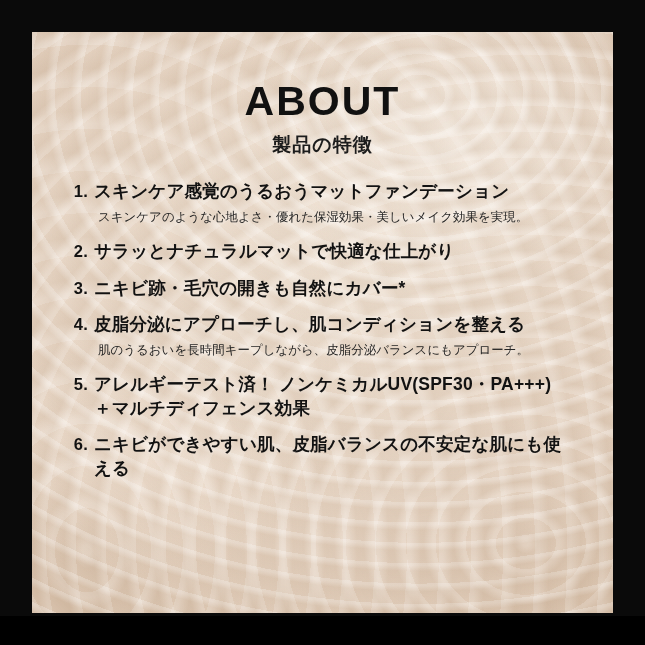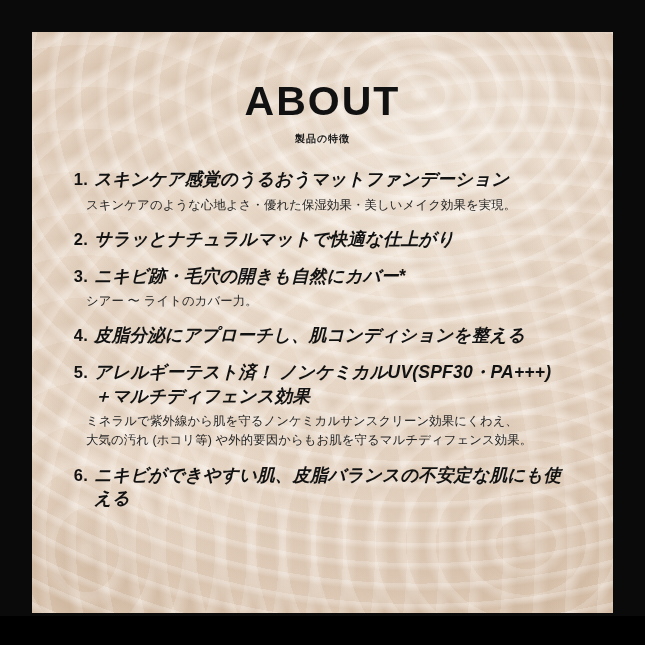--- a/index.html
+++ b/index.html
@@ -75,21 +75,21 @@
     text-align: center;
     font-size: 41px;
     font-weight: bold;
     letter-spacing: 2px;
     line-height: 1.05;
     color: #111;
     margin: 18px 0 0 0;
   }
   .subtitle {
     text-align: center;
-    font-size: 10px;
+    font-size: 19px;
     font-weight: bold;
     letter-spacing: 1px;
     margin-top: 9px;
     color: #1c1c1c;
   }
   .list {
     margin-top: 22px;
   }
   .item {
     margin-bottom: 13px;
@@ -106,24 +106,23 @@
   .item-num {
     width: 22px;
     flex: 0 0 22px;
     text-align: right;
     margin-right: 6px;
     font-size: 16.5px;
   }
   .item-heading-text {
     flex: 1 1 auto;
     white-space: pre-line;
-    font-style: italic;
   }
   .item-body {
-    margin-left: 20px;
+    margin-left: 32px;
     margin-top: 4px;
     font-size: 12.4px;
     line-height: 1.55;
     color: #242424;
     white-space: pre-line;
     letter-spacing: 0.1px;
   }
 </style>
 </head>
 <body>
@@ -150,38 +149,36 @@
             <span class="item-num">2.</span>
             <span class="item-heading-text">サラッとナチュラルマットで快適な仕上がり</span>
           </div>
         </div>
 
         <div class="item">
           <div class="item-head">
             <span class="item-num">3.</span>
             <span class="item-heading-text">ニキビ跡・毛穴の開きも自然にカバー*</span>
           </div>
-          <div class="item-body">シアー 〜 ライトのカバー力。</div>
         </div>
 
         <div class="item">
           <div class="item-head">
             <span class="item-num">4.</span>
             <span class="item-heading-text">皮脂分泌にアプローチし、肌コンディションを整える</span>
           </div>
+          <div class="item-body">肌のうるおいを長時間キープしながら、皮脂分泌バランスにもアプローチ。</div>
         </div>
 
         <div class="item">
           <div class="item-head">
             <span class="item-num">5.</span>
             <span class="item-heading-text">アレルギーテスト済！ ノンケミカルUV(SPF30・PA+++)
 ＋マルチディフェンス効果</span>
           </div>
-          <div class="item-body">ミネラルで紫外線から肌を守るノンケミカルサンスクリーン効果にくわえ、
-大気の汚れ (ホコリ等) や外的要因からもお肌を守るマルチディフェンス効果。</div>
         </div>
 
         <div class="item">
           <div class="item-head">
             <span class="item-num">6.</span>
             <span class="item-heading-text">ニキビができやすい肌、皮脂バランスの不安定な肌にも使える</span>
           </div>
         </div>
 
       </div>

